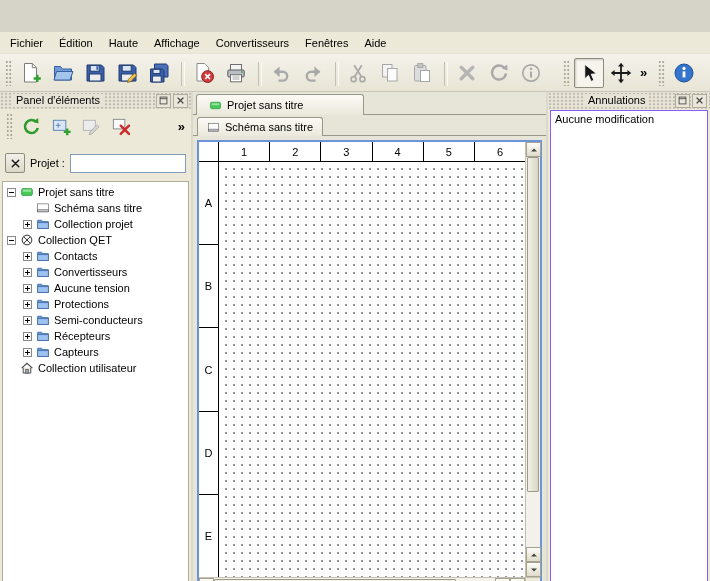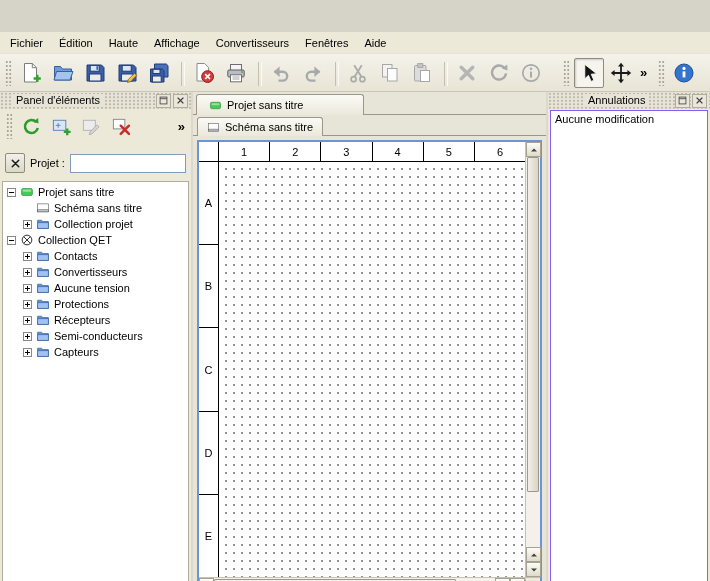--- a/index.html
+++ b/index.html
@@ -441,45 +441,56 @@
           </div>
 
           <div class="tree-row" data-level="1" data-exp="plus">
             <span class="exp"></span>
             <span class="tree-icon">
               <svg viewBox="0 0 22 22">
                 <path d="M2.5 5h6.2l1.8 2.2h9V18h-17z" fill="#5e8fd0" stroke="#2f5a99"></path>
                 <path d="M2.5 8.8h17V18h-17z" fill="#9fc2ee" stroke="#2f5a99"></path>
               </svg>
             </span>
+            <span class="tree-label">Semi-conducteurs</span>
+          </div>
+
+          <div class="tree-row" data-level="1" data-exp="plus">
+            <span class="exp"></span>
+            <span class="tree-icon">
+              <svg viewBox="0 0 22 22">
+                <path d="M2.5 5h6.2l1.8 2.2h9V18h-17z" fill="#5e8fd0" stroke="#2f5a99"></path>
+                <path d="M2.5 8.8h17V18h-17z" fill="#9fc2ee" stroke="#2f5a99"></path>
+              </svg>
+            </span>
             <span class="tree-label">Récepteurs</span>
           </div>
 
           <div class="tree-row" data-level="1" data-exp="plus">
             <span class="exp"></span>
             <span class="tree-icon">
               <svg viewBox="0 0 22 22">
                 <path d="M2.5 5h6.2l1.8 2.2h9V18h-17z" fill="#5e8fd0" stroke="#2f5a99"></path>
                 <path d="M2.5 8.8h17V18h-17z" fill="#9fc2ee" stroke="#2f5a99"></path>
               </svg>
             </span>
-            <span class="tree-label">Semi-conducteurs</span>
-          </div>
-
-          <div class="tree-row" data-level="1" data-exp="plus">
-            <span class="exp"></span>
-            <span class="tree-icon">
-              <svg viewBox="0 0 22 22">
-                <path d="M2.5 5h6.2l1.8 2.2h9V18h-17z" fill="#5e8fd0" stroke="#2f5a99"></path>
-                <path d="M2.5 8.8h17V18h-17z" fill="#9fc2ee" stroke="#2f5a99"></path>
-              </svg>
-            </span>
             <span class="tree-label">Capteurs</span>
           </div>
 
+          <div class="tree-row" data-level="0">
+            <span class="exp"></span>
+            <span class="tree-icon">
+              <svg viewBox="0 0 22 22">
+                <path d="M2.6 11.2L11 3.6l8.4 7.6" fill="none" stroke="#4a4a4a" stroke-width="2"></path>
+                <path d="M5 10.4V19h12v-8.6" fill="#e9e5da" stroke="#4a4a4a" stroke-width="1.5"></path>
+                <rect x="9" y="13.2" width="4" height="5.8" fill="#8fa9c9" stroke="#4a4a4a"></rect>
+              </svg>
+            </span>
+            <span class="tree-label">Collection utilisateur</span>
+          </div>
         </div>
     </div>
 
     <div class="center">
       <div class="proj-tabbar">
         <div class="tab proj-tab">
           <span class="tab-icon">
               <svg viewBox="0 0 22 22">
                 <rect x="2.5" y="5.5" width="17" height="11" rx="2.4" fill="#47c957" stroke="#1f8f2f"></rect>
                 <rect x="4.2" y="7.2" width="13.6" height="3.4" rx="1.7" fill="#93e49e"></rect>

